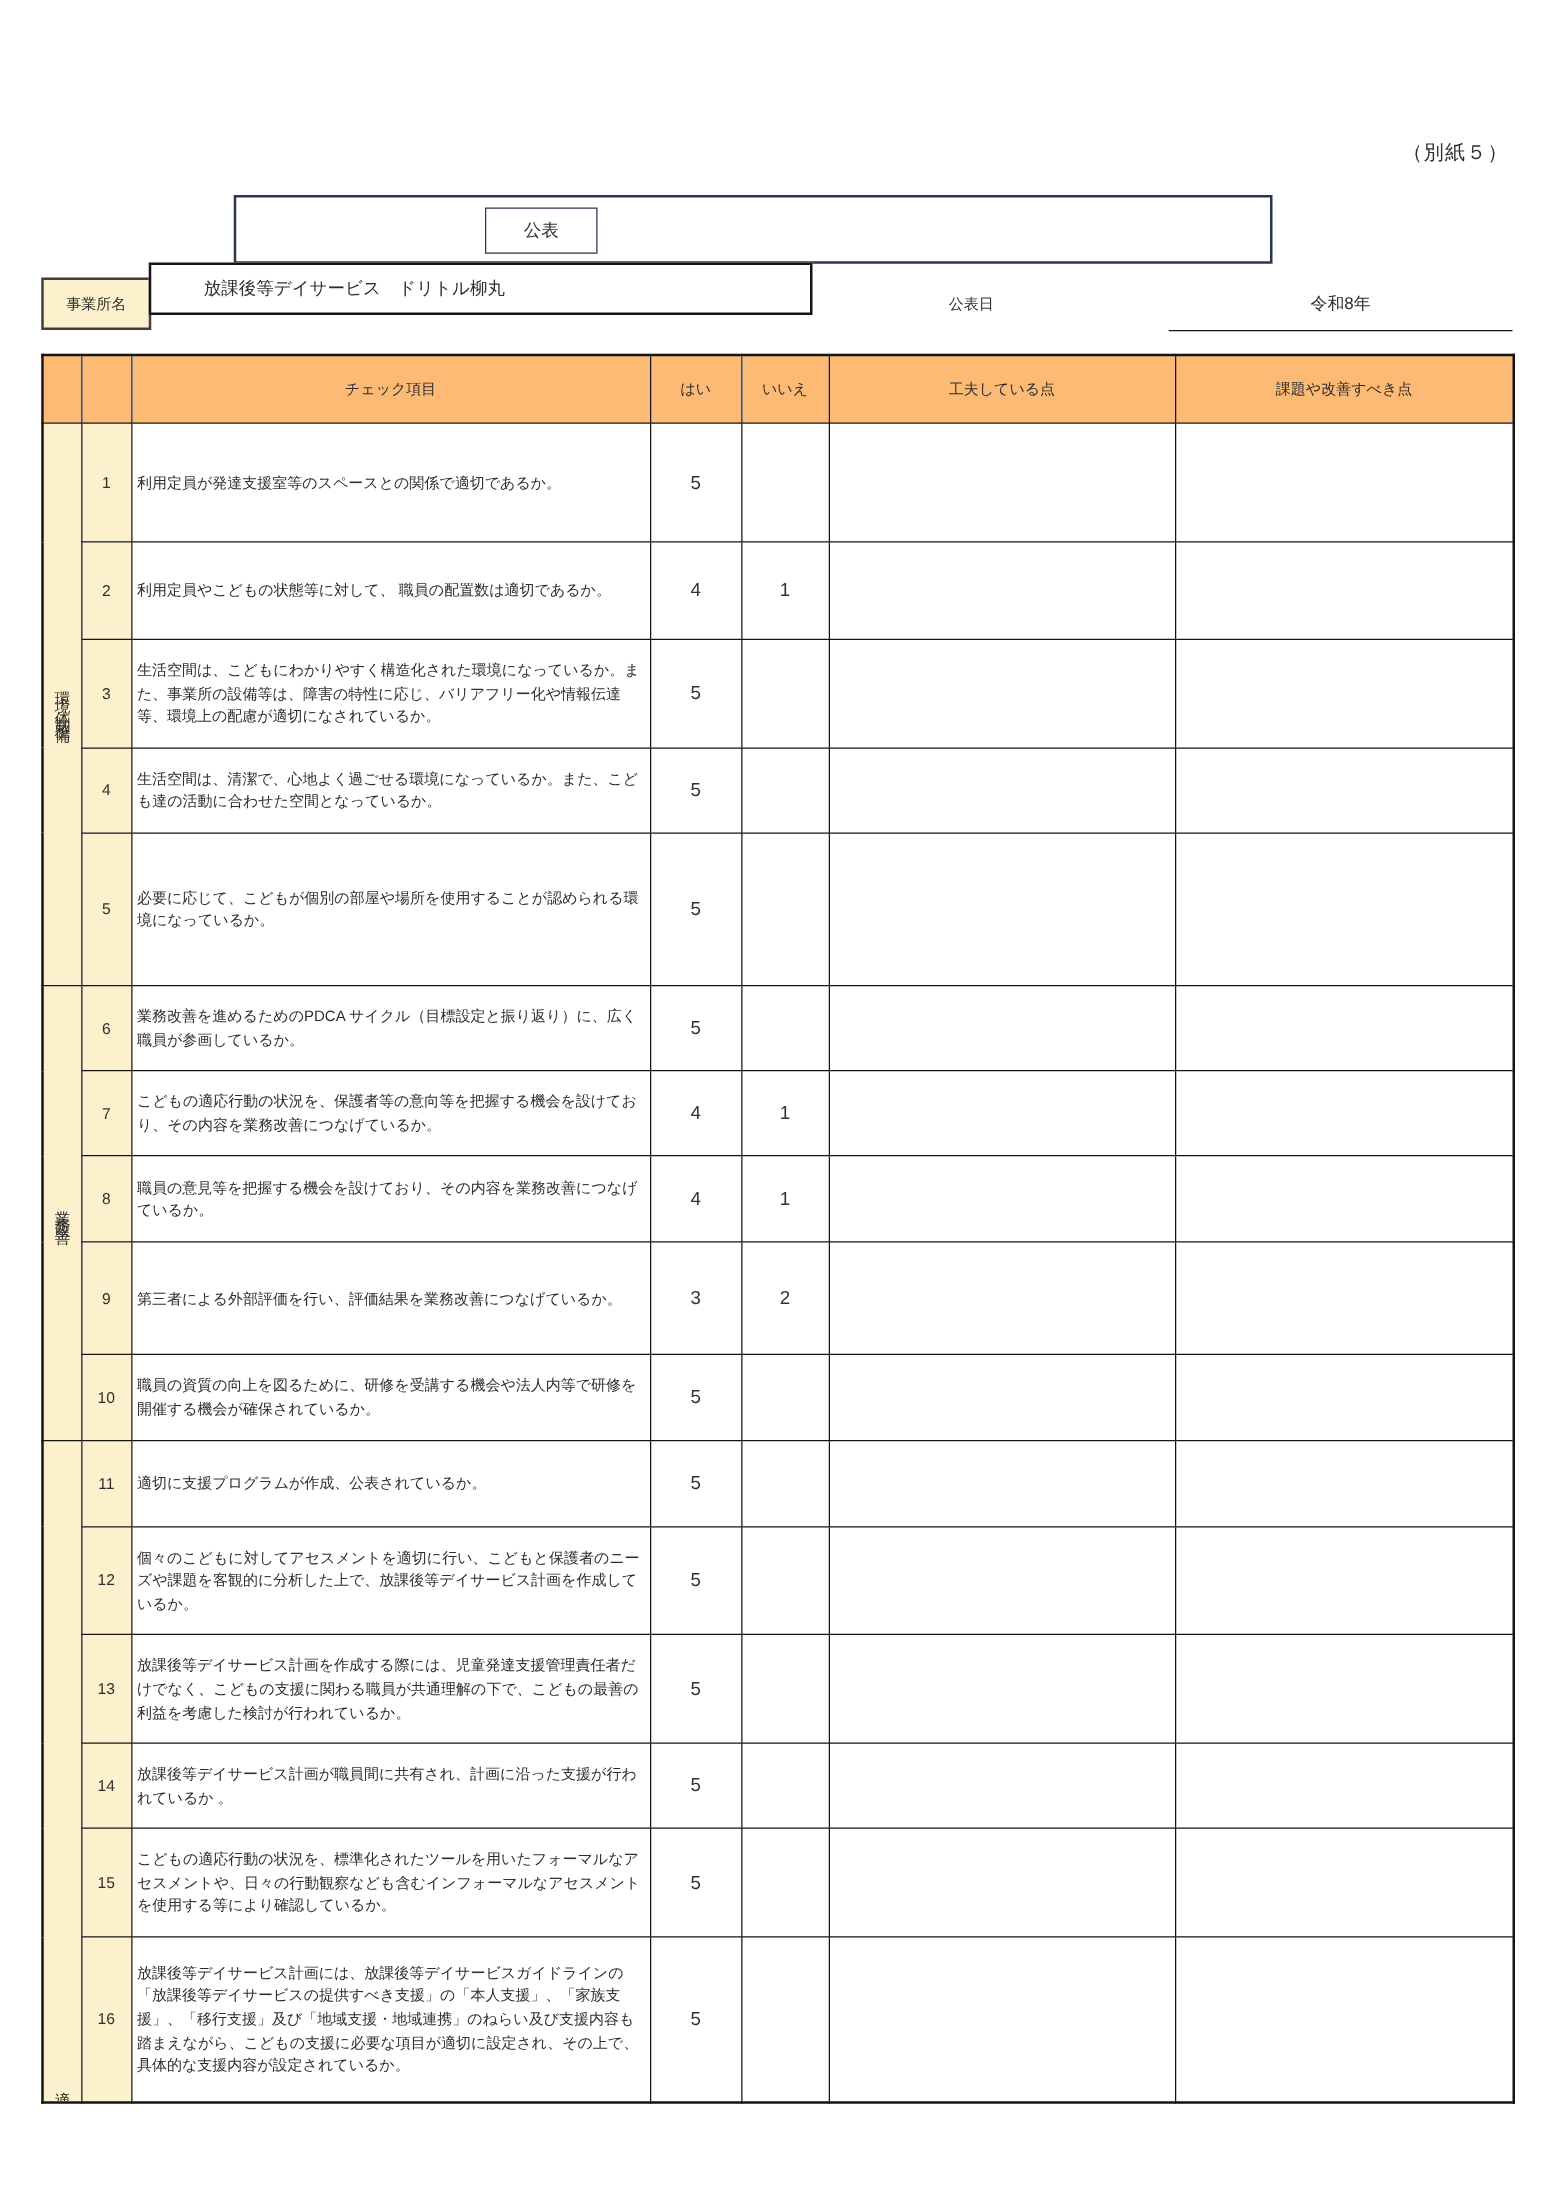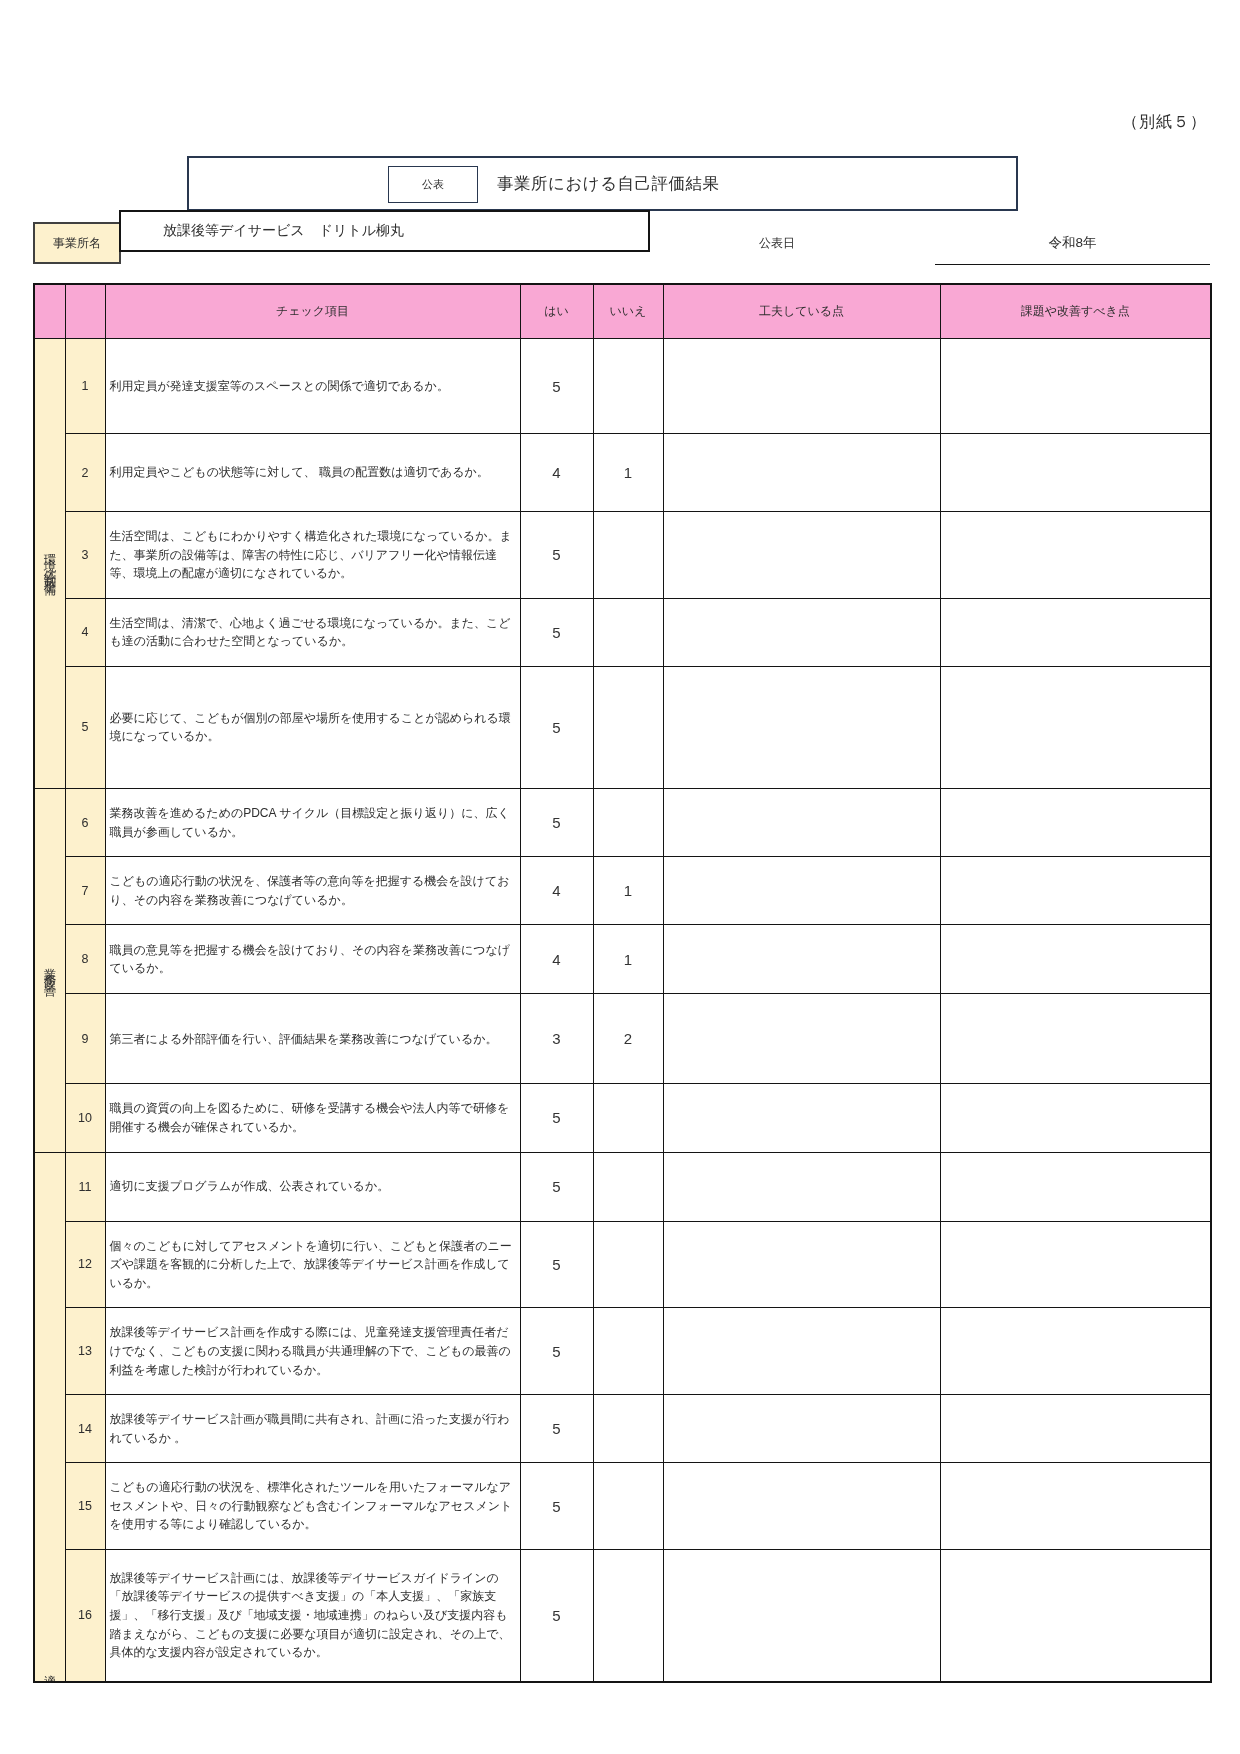--- a/index.html
+++ b/index.html
@@ -7,56 +7,55 @@
     width:1240px;height:1754px;background:#ffffff;position:relative;
     font-family:"Liberation Sans","DejaVu Sans",sans-serif;color:#2e2e2e;
   }
   
   .attachment{position:absolute;left:1122px;top:112px;font-size:16px;letter-spacing:1px;}
   
   .header-box{position:absolute;left:187px;top:156px;width:831px;height:55px;
     border:2px solid #29374f;box-sizing:border-box;background:#fff;}
   .stamp-box{position:absolute;left:199px;top:8px;width:90px;height:37px;
     border:1.5px solid #29374f;box-sizing:border-box;display:flex;align-items:center;justify-content:center;
-    font-size:11px;}
+    font-size:14px;}
   .header-title{position:absolute;left:308px;top:0;height:100%;display:flex;align-items:center;
     font-size:16.5px;letter-spacing:0.5px;}
   
   .office-label{position:absolute;left:33px;top:222px;width:88px;height:42px;background:#fdf1cd;
     border:2px solid #404040;box-sizing:border-box;display:flex;align-items:center;justify-content:center;font-size:12px;}
   .office-value{position:absolute;left:119px;top:210px;width:531px;height:42px;background:#fff;
     border:2px solid #141414;box-sizing:border-box;display:flex;align-items:center;padding-left:42px;font-size:14px;}
   .publish-label{position:absolute;left:712px;top:222px;width:130px;height:42px;
     display:flex;align-items:center;justify-content:center;font-size:12px;}
   .publish-value{position:absolute;left:935px;top:222px;width:275px;height:42px;
     display:flex;align-items:center;justify-content:center;font-size:13.5px;}
   .publish-underline{position:absolute;left:935px;top:264px;width:275px;height:0;
     border-bottom:1.5px solid #141414;}
   
   table.eval{position:absolute;left:33px;top:283px;border-collapse:collapse;table-layout:fixed;
     border:2px solid #141414;}
   table.eval th,table.eval td{border:1.5px solid #141414;box-sizing:border-box;overflow:hidden;}
-  table.eval th{background:#f9a8d4;font-weight:normal;font-size:12px;padding:18px 0;text-align:center;}
+  table.eval th{background:#fdba74;font-weight:normal;font-size:12px;padding:18px 0;text-align:center;}
   td.cat-cell{background:#fdf1cd;text-align:center;vertical-align:middle;padding:0;}
   td.cat-bottom{vertical-align:bottom;padding-bottom:8px;}
   .cat-text{writing-mode:vertical-rl;text-orientation:upright;display:inline-block;
     font-size:12.5px;letter-spacing:5px;line-height:1;}
   td.num-cell{background:#fdf1cd;text-align:center;vertical-align:middle;font-size:12.5px;}
   td.item-cell{background:#fff;font-size:12px;line-height:1.55;padding:15px 4px;vertical-align:middle;text-align:left;}
   td.val-cell{background:#fff;text-align:center;vertical-align:middle;font-size:15px;color:#333;}
   td.blank-cell{background:#fff;}
 </style>
 </head>
 <body>
 
 <div class="attachment">（別紙５）</div>
 
 <div class="header-box">
   <div class="stamp-box">公表</div>
-  <div class="header-title">事業所における自己評価結果</div>
 </div>
 
 <div class="office-label">事業所名</div>
 <div class="office-value">放課後等デイサービス　ドリトル柳丸</div>
 <div class="publish-label">公表日</div>
 <div class="publish-value">令和8年</div>
 <div class="publish-underline"></div>
 
 <table class="eval">
   <colgroup>

